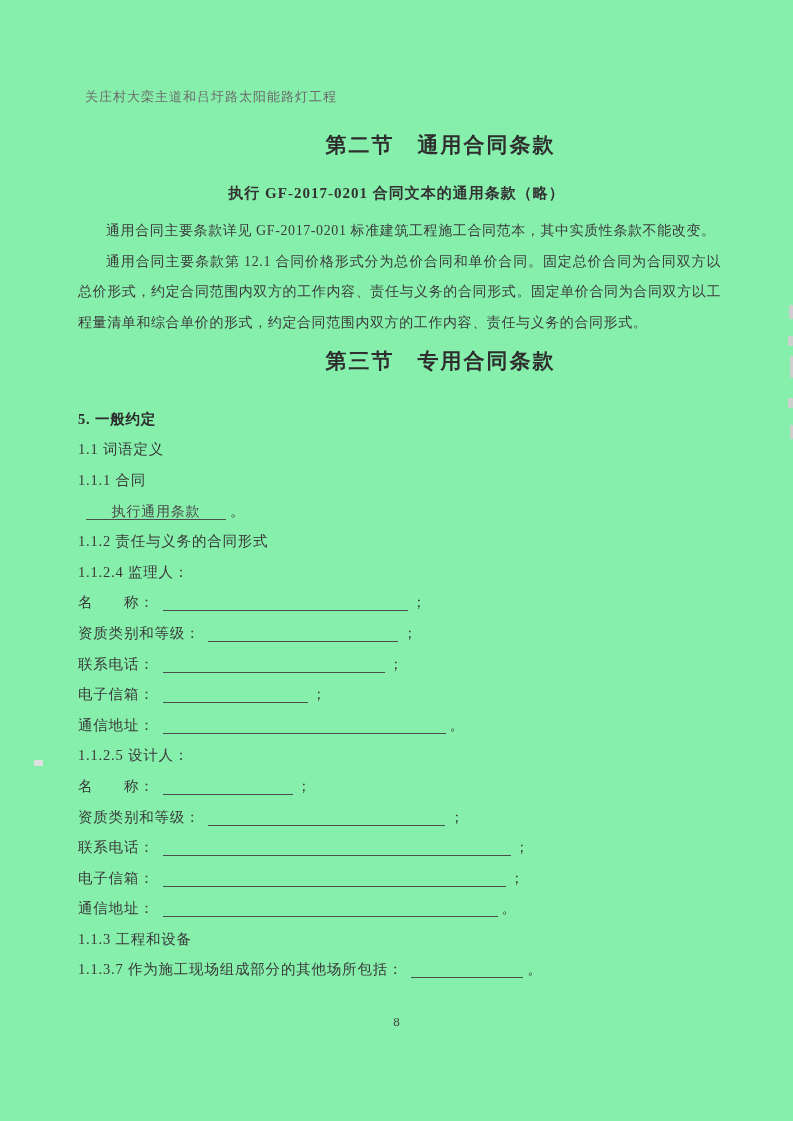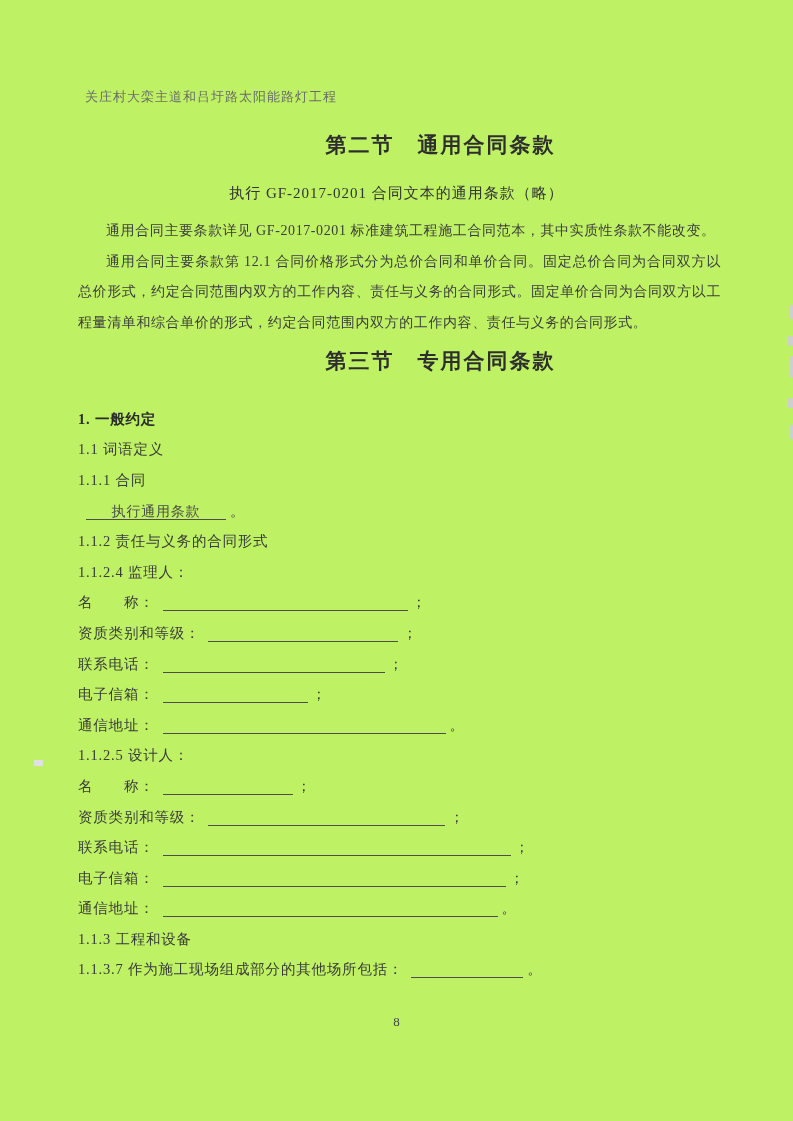--- a/index.html
+++ b/index.html
@@ -4,35 +4,35 @@
 <style>
   html,body{margin:0;padding:0;}
   body{
     width:793px;height:1121px;
     background:#ffffff;
     font-family:"Liberation Serif","DejaVu Serif",serif;
     color:#3f3f3f;
     position:relative;
     overflow:hidden;
   }
-  .page{position:absolute;inset:0;width:793px;height:1121px;background:#bef264;}
+  .page{position:absolute;inset:0;width:793px;height:1121px;background:#86efac;}
 
   .doc-header{
     position:absolute;top:88px;left:85px;
     font-size:13px;color:#6b6b6b;letter-spacing:1px;white-space:nowrap;
   }
   .sec-title{
     position:absolute;left:0;width:100%;text-align:center;
     font-size:21px;font-weight:bold;color:#2e2e2e;letter-spacing:2px;margin:0;padding-left:44px;
   }
   .t2{top:131px;}
   .t3{top:347px;}
   .sec-subtitle{
     position:absolute;top:184px;left:0;width:100%;text-align:center;
-    font-size:15px;font-weight:normal;color:#333;letter-spacing:1px;margin:0;
+    font-size:15px;font-weight:bold;color:#333;letter-spacing:1px;margin:0;
   }
   .paragraphs{
     position:absolute;top:216px;left:78px;width:643px;
     font-size:14px;line-height:30.5px;color:#3c3c3c;
     text-align:justify;letter-spacing:0.6px;
   }
   .paragraphs p{margin:0;text-indent:2em;}
 
   .clauses{
     position:absolute;top:404px;left:78px;width:660px;
@@ -79,21 +79,21 @@
   <div class="paragraphs">
     <p>通用合同主要条款详见 GF-2017-0201 标准建筑工程施工合同范本，其中实质性条款不能改变。</p>
     <p>通用合同主要条款第 12.1 合同价格形式分为总价合同和单价合同。固定总价合同为合同双方以总价形式，约定合同范围内双方的工作内容、责任与义务的合同形式。固定单价合同为合同双方以工程量清单和综合单价的形式，约定合同范围内双方的工作内容、责任与义务的合同形式。</p>
   </div>
 
   <h1 class="sec-title t3">第三节　专用合同条款</h1>
 
   <div class="clauses">
 
     <div class="cl bold">
-      <span>1.  一般约定</span>
+      <span>5.  一般约定</span>
     </div>
 
     <div class="cl">
       <span>1.1 词语定义</span>
     </div>
 
     <div class="cl">
       <span>1.1.1 合同</span>
     </div>
 

